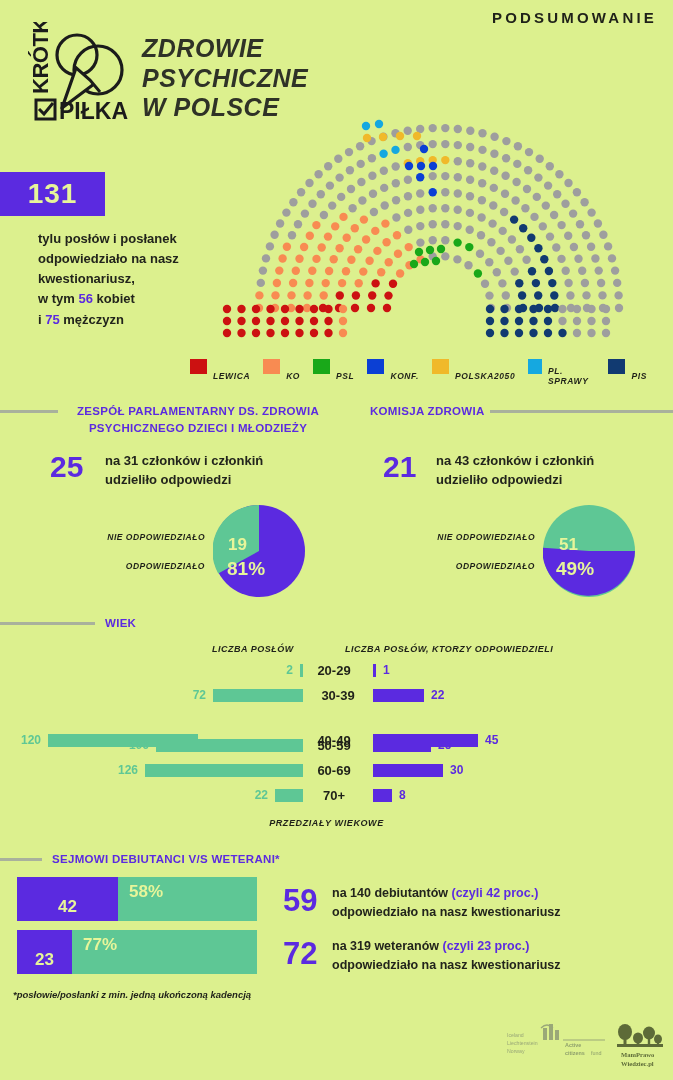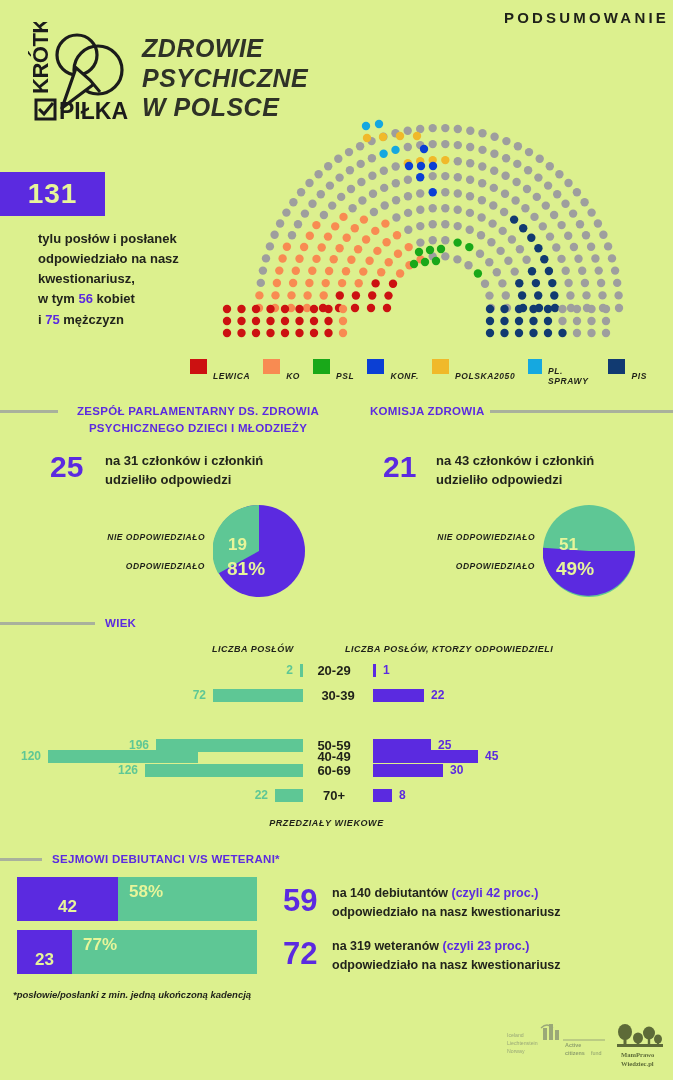--- a/index.html
+++ b/index.html
@@ -14,21 +14,21 @@
   .stage { position:absolute; inset:0; }
 
   
   #logo { position:absolute; left:14px; top:22px; width:120px; height:105px; }
   #main-title {
     position:absolute; left:142px; top:34px; width:230px;
     font-size:25px; font-weight:bold; font-style:italic;
     line-height:1.18; letter-spacing:.5px; color:#2f3227;
   }
   #summary-label {
-    position:absolute; right:4px; top:9px;
+    position:absolute; right:16px; top:9px;
     font-size:15px; font-weight:bold; letter-spacing:3.2px; color:#1f2119;
   }
 
   
   #count-box {
     position:absolute; left:0; top:172px; width:105px; height:44px;
     background:#5b2ae0; display:flex; align-items:center; justify-content:center;
   }
   #count-box span { color:#e7f59a; font-size:28px; font-weight:bold; letter-spacing:1px; }
   #count-desc {
@@ -581,21 +581,21 @@
         <div class="bar-right" style="width: 3px; left: 373px; background: rgb(91, 42, 224);"></div>
         <div class="num-right" style="left: 383px; color: rgb(91, 42, 224);">1</div>
       </div>
       <div class="age-row" style="left: 0px; top: 689px; width: 673px;">
         <div class="bar-left" style="width: 90px; right: 370px; background: rgb(94, 199, 149);"></div>
         <div class="num-left" style="right: 467px; color: rgb(94, 199, 149);">72</div>
         <div class="age-lab" style="left: 303px; padding-left: 8px;">30-39</div>
         <div class="bar-right" style="width: 51px; left: 373px; background: rgb(91, 42, 224);"></div>
         <div class="num-right" style="left: 431px; color: rgb(91, 42, 224);">22</div>
       </div>
-      <div class="age-row" style="left: 0px; top: 750px; width: 568px; text-decoration: underline;">
+      <div class="age-row" style="left: 0px; top: 734px; width: 568px; text-decoration: underline;">
         <div class="bar-left" style="width: 150px; right: 370px; background: rgb(94, 199, 149);"></div>
         <div class="num-left" style="right: 527px; color: rgb(94, 199, 149);">120</div>
         <div class="age-lab" style="left: 303px;">40-49</div>
         <div class="bar-right" style="width: 105px; left: 373px; background: rgb(91, 42, 224);"></div>
         <div class="num-right" style="left: 485px; color: rgb(91, 42, 224);">45</div>
       </div>
       <div class="age-row" style="left: 0px; top: 739px; width: 673px;">
         <div class="bar-left" style="width: 147px; right: 370px; background: rgb(94, 199, 149);"></div>
         <div class="num-left" style="right: 524px; color: rgb(94, 199, 149);">196</div>
         <div class="age-lab" style="left: 303px;">50-59</div>

